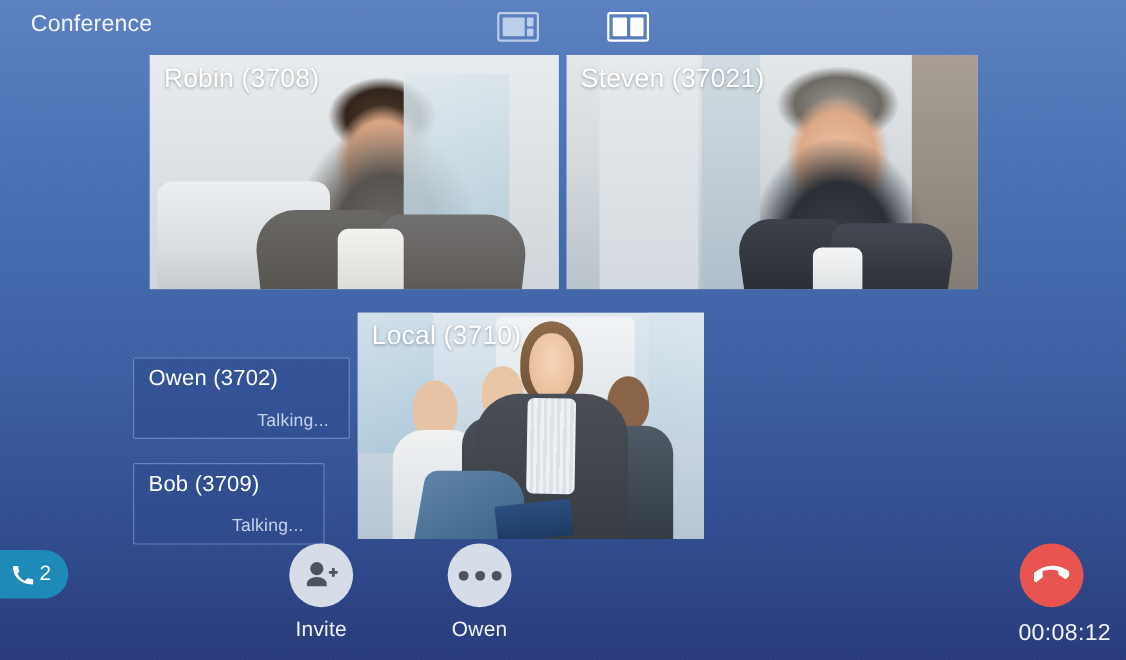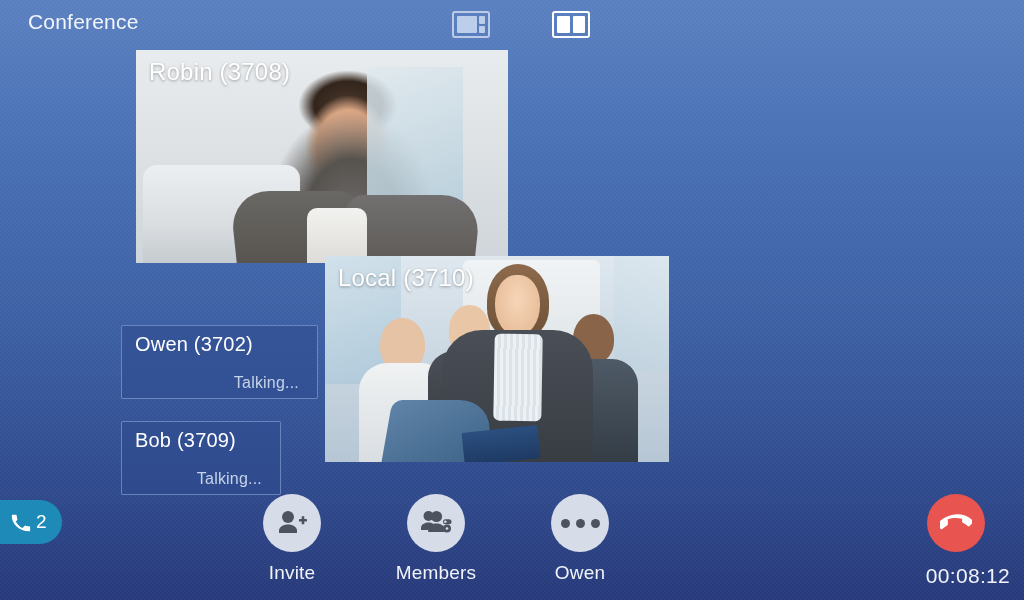--- a/index.html
+++ b/index.html
@@ -142,24 +142,24 @@
 
   .video-fill {
     position: absolute;
     inset: 0;
     overflow: hidden;
   }
 
   
   #tile-robin  { left: 136px; top: 50px;  width: 372px; height: 213px; }
   #tile-steven { left: 515px; top: 50px;  width: 374px; height: 213px; }
-  #tile-local  { left: 325px; top: 256px; width: 344px; height: 206px; }
+  #tile-local  { left: 325px; top: 284px; width: 315px; height: 206px; }
 
   #tile-owen { left: 121px; top: 277px; width: 197px; height: 74px; }
-  #tile-bob  { left: 121px; top: 373px; width: 160px; height: 74px; }
+  #tile-bob  { left: 121px; top: 373px; width: 174px; height: 74px; }
 
   .audio-tile {
     background: rgba(45,74,142,0.55);
     border: 1px solid rgba(150,178,224,0.55);
     border-radius: 2px;
     margin-top: 48px;
   }
 
   .audio-tile .name {
     position: absolute;
@@ -481,20 +481,33 @@
           <div class="win"></div>
           <div class="sofa"></div>
           <div class="shoulder-l"></div>
           <div class="shoulder-r"></div>
           <div class="shirt"></div>
         </div>
       </div>
       <div class="tile-label">Robin (3708)</div>
     </div>
 
+    <div class="tile" id="tile-steven">
+      <div class="video-fill">
+        <div class="photo photo-steven">
+          <div class="pane1"></div>
+          <div class="pane2"></div>
+          <div class="pane3"></div>
+          <div class="suit-l"></div>
+          <div class="suit-r"></div>
+          <div class="collar"></div>
+        </div>
+      </div>
+      <div class="tile-label">Steven (37021)</div>
+    </div>
 
     <div class="tile" id="tile-local">
       <div class="video-fill">
         <div class="photo photo-local">
           <div class="winl"></div>
           <div class="winr"></div>
           <div class="wall"></div>
           <div class="bp bp1"></div>
             <div class="bp1b"></div>
           <div class="bp bp2"></div>
@@ -540,35 +553,20 @@
           <svg width="32" height="30" viewBox="0 0 32 30">
             <circle cx="12" cy="9" r="6" fill="#4d545f"></circle>
             <path fill="#4d545f" d="M12 16.5c-5 0-9 2.7-9 6V25h18v-2.5c0-3.3-4-6-9-6z"></path>
             <rect x="23" y="11" width="8" height="2.6" rx="0.4" fill="#4d545f"></rect>
             <rect x="25.7" y="8.3" width="2.6" height="8" rx="0.4" fill="#4d545f"></rect>
           </svg>
         </div>
         <div class="caption">Invite</div>
       </div>
 
-      <div class="action">
-        <div class="circle">
-          <svg width="34" height="30" viewBox="0 0 34 30">
-            <circle cx="9.5" cy="8" r="5" fill="#4d545f"></circle>
-            <path fill="#4d545f" d="M9.5 14.5c-4.2 0-7.5 2.3-7.5 5.2V22h15v-2.3c0-2.9-3.3-5.2-7.5-5.2z"></path>
-            <circle cx="17.5" cy="8.5" r="5.6" fill="#4d545f"></circle>
-            <path fill="#4d545f" d="M17.5 15.5c-4.6 0-8.3 2.5-8.3 5.7V24h16.6v-2.8c0-3.2-3.7-5.7-8.3-5.7z"></path>
-            <rect x="24" y="11.2" width="8.5" height="5" rx="2.5" fill="#4d545f"></rect>
-            <circle cx="26.3" cy="13.7" r="1.3" fill="#d6dce8"></circle>
-            <circle cx="28" cy="20.5" r="4" fill="#4d545f"></circle>
-            <circle cx="28" cy="20.5" r="1.3" fill="#d6dce8"></circle>
-          </svg>
-        </div>
-        <div class="caption">Members</div>
-      </div>
 
 
       <div class="action">
         <div class="circle">
           <div class="dots">
             <span></span>
               <span></span>
               <span></span>
           </div>
         </div>

